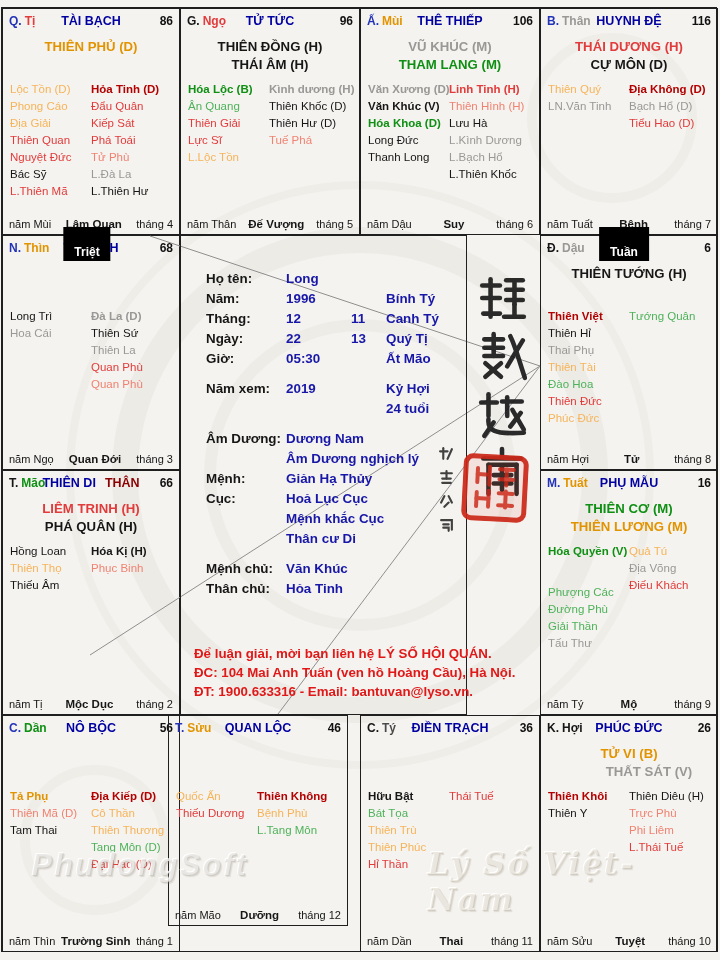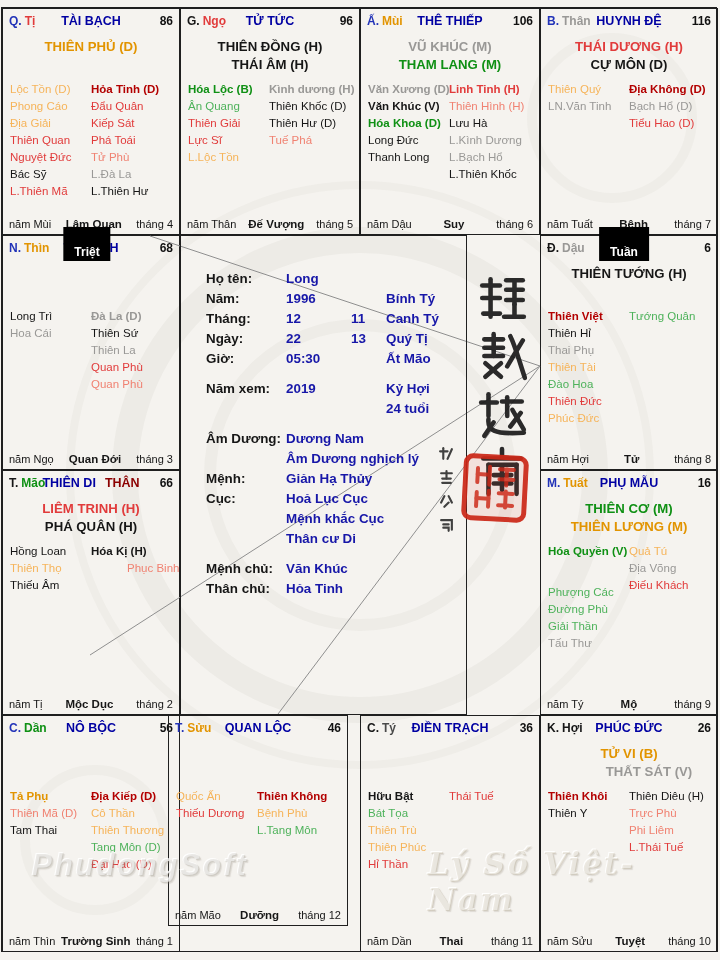--- a/index.html
+++ b/index.html
@@ -244,21 +244,21 @@
           <div style="color: rgb(225, 59, 59);">LIÊM TRINH (H)</div>
           <div style="color: rgb(22, 22, 22);">PHÁ QUÂN (H)</div>
         </div>
         <div class="scol lcol">
           <div style="color: rgb(22, 22, 22);">Hồng Loan</div>
           <div style="color: rgb(246, 180, 90);">Thiên Thọ</div>
           <div style="color: rgb(22, 22, 22);">Thiếu Âm</div>
         </div>
         <div class="scol rcol">
           <div style="color: rgb(22, 22, 22); font-weight: bold;">Hóa Kị (H)</div>
-          <div style="color: rgb(240, 130, 114); margin-left: 36px;">Phục Binh</div>
+          <div style="color: rgb(240, 130, 114);">Phục Binh</div>
         </div>
         <div class="ftr">
           <span>năm Tị</span>
           <span class="van">Mộc Dục</span>
           <span>tháng 2</span>
         </div>
       </div>
       <div class="cell" style="left: 540px; top: 470px; width: 178px; height: 245px;">
         <div class="hdr">
           <span class="stem"><span style="color: rgb(34, 51, 184);">M.</span><span class="branch" style="color: rgb(226, 148, 0);">Tuất</span></span>
@@ -449,20 +449,25 @@
         </div>
         <div class="ispacer"></div>
         <div class="irow">
           <span class="ilabel">Mệnh chủ:</span>
           <span class="iv1">Văn Khúc</span>
         </div>
         <div class="irow">
           <span class="ilabel">Thân chủ:</span>
           <span class="iv1">Hỏa Tinh</span>
         </div>
+      </div>
+    <div id="contact">
+        <div>Để luận giải, mời bạn liên hệ LÝ SỐ HỘI QUÁN.</div>
+        <div>ĐC: 104 Mai Anh Tuấn (ven hồ Hoàng Cầu), Hà Nội.</div>
+        <div>ĐT: 1900.633316 - Email: bantuvan@lyso.vn.</div>
       </div>
 
     <div id="calligraphy" aria-label="理數越南">
       <svg width="50" height="52" viewBox="0 0 46 50">
         <g fill="none" stroke="#1A1A1A" stroke-width="4.4" stroke-linecap="round">
           <path d="M12 7 V43"></path>
             <path d="M4 13 H21"></path>
             <path d="M4 25 H21"></path>
             <path d="M5 40 H21"></path>
           <path d="M27 8 H43"></path>

